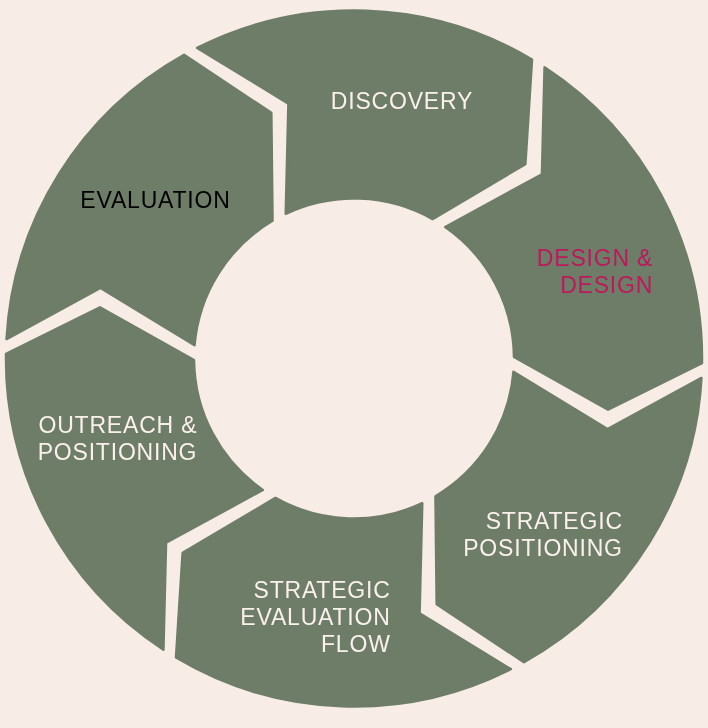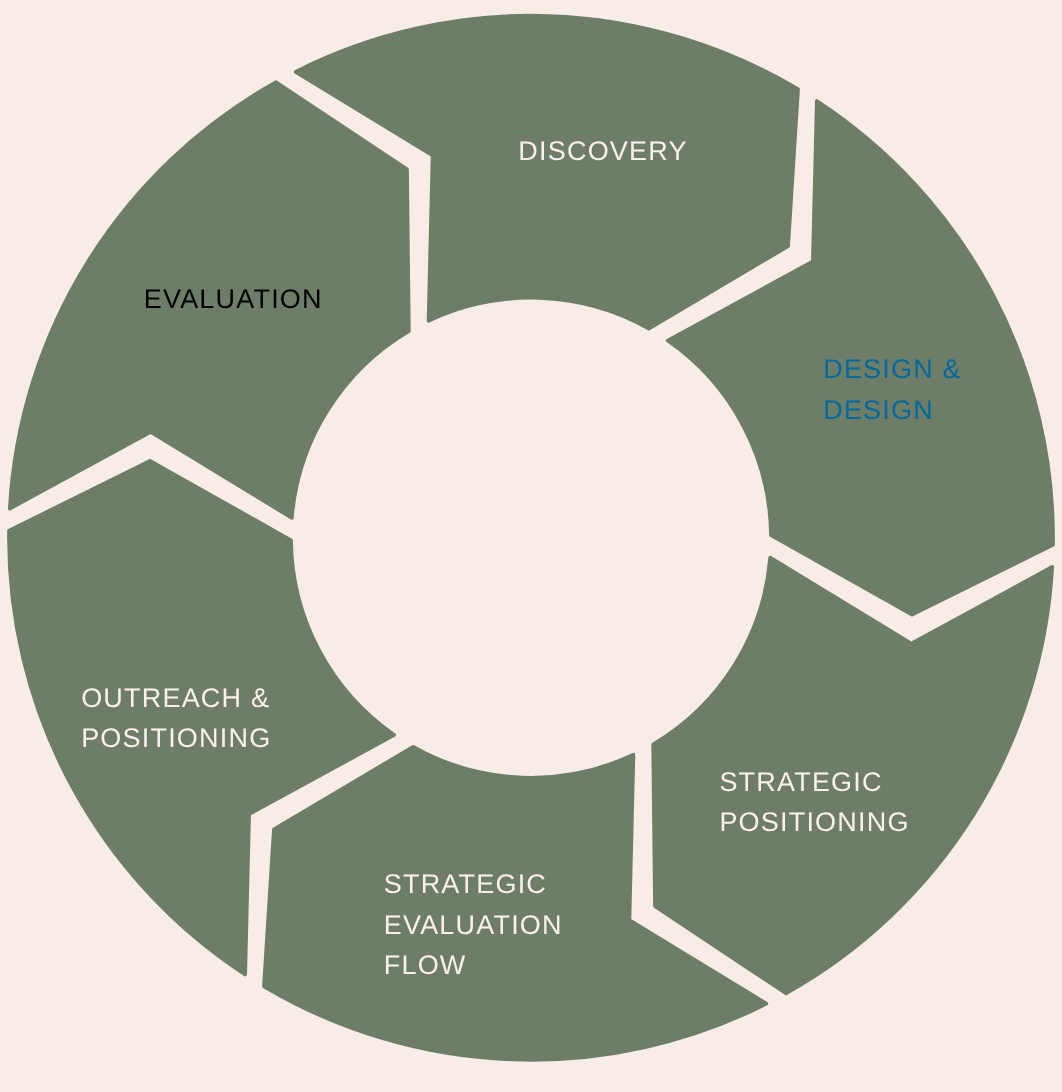--- a/index.html
+++ b/index.html
@@ -27,22 +27,22 @@
     position: absolute;
     left: 0;
     top: 0;
     width: 100%;
     height: 100%;
     pointer-events: none;
   }
   .seg-label {
     position: absolute;
     transform: translate(-50%, -50%);
-    text-align: left;
-    font-size: 18px;
+    text-align: right;
+    font-size: 23px;
     line-height: 27px;
     letter-spacing: 0.8px;
     font-weight: 400;
     white-space: nowrap;
   }
 </style>
 </head>
 <body style="background: rgb(248, 236, 231);">
 
 <div class="stage">
@@ -51,34 +51,34 @@
       <path d="M 544.57 67.32 A 348 348 0 0 1 701.97 363.16 L 608.05 409.72 L 513.99 356.81 A 160 160 0 0 0 445.18 227.02 L 541.94 174.26 Z" fill="#6e7d67" stroke="#6e7d67" stroke-width="2.5" stroke-linejoin="round"></path>
       <path d="M 701.46 377.95 A 348 348 0 0 1 523.95 662.18 L 436.67 604.12 L 435.46 496.21 A 160 160 0 0 0 513.45 371.73 L 607.53 429.14 Z" fill="#6e7d67" stroke="#6e7d67" stroke-width="2.5" stroke-linejoin="round"></path>
       <path d="M 510.88 669.13 A 348 348 0 0 1 175.98 657.52 L 182.62 552.91 L 275.47 497.90 A 160 160 0 0 0 422.27 503.20 L 419.59 613.38 Z" fill="#6e7d67" stroke="#6e7d67" stroke-width="2.5" stroke-linejoin="round"></path>
       <path d="M 163.43 649.68 A 348 348 0 0 1 6.03 353.84 L 99.95 307.28 L 194.01 360.19 A 160 160 0 0 0 262.82 489.98 L 166.06 542.74 Z" fill="#6e7d67" stroke="#6e7d67" stroke-width="2.5" stroke-linejoin="round"></path>
       <path d="M 6.54 339.05 A 348 348 0 0 1 184.05 54.82 L 271.33 112.88 L 272.54 220.79 A 160 160 0 0 0 194.55 345.27 L 100.47 287.86 Z" fill="#6e7d67" stroke="#6e7d67" stroke-width="2.5" stroke-linejoin="round"></path>
     </svg>
   <div id="labels">
       <div class="seg-label" style="left: 402px; top: 101px; color: rgb(250, 240, 236);">
         <div>DISCOVERY</div>
       </div>
-      <div class="seg-label" style="left: 595px; top: 260px; color: #0369a1;">
+      <div class="seg-label" style="left: 595px; top: 272px; color: #be185d;">
         <div>DESIGN &amp;</div>
         <div>DESIGN</div>
       </div>
       <div class="seg-label" style="left: 543px; top: 534.5px; color: rgb(250, 240, 236);">
         <div>STRATEGIC</div>
         <div>POSITIONING</div>
       </div>
       <div class="seg-label" style="left: 315.5px; top: 617px; color: rgb(250, 240, 236);">
         <div>STRATEGIC</div>
         <div>EVALUATION</div>
         <div>FLOW</div>
       </div>
-      <div class="seg-label" style="left: 117.5px; top: 439px; color: rgb(250, 240, 236); margin-top: 40px;">
+      <div class="seg-label" style="left: 117.5px; top: 439px; color: rgb(250, 240, 236);">
         <div>OUTREACH &amp;</div>
         <div>POSITIONING</div>
       </div>
       <div class="seg-label" style="left: 155.5px; top: 200px; color: #000000;">
         <div>EVALUATION</div>
       </div>
     </div>
 </div>
 
 </body></html>

